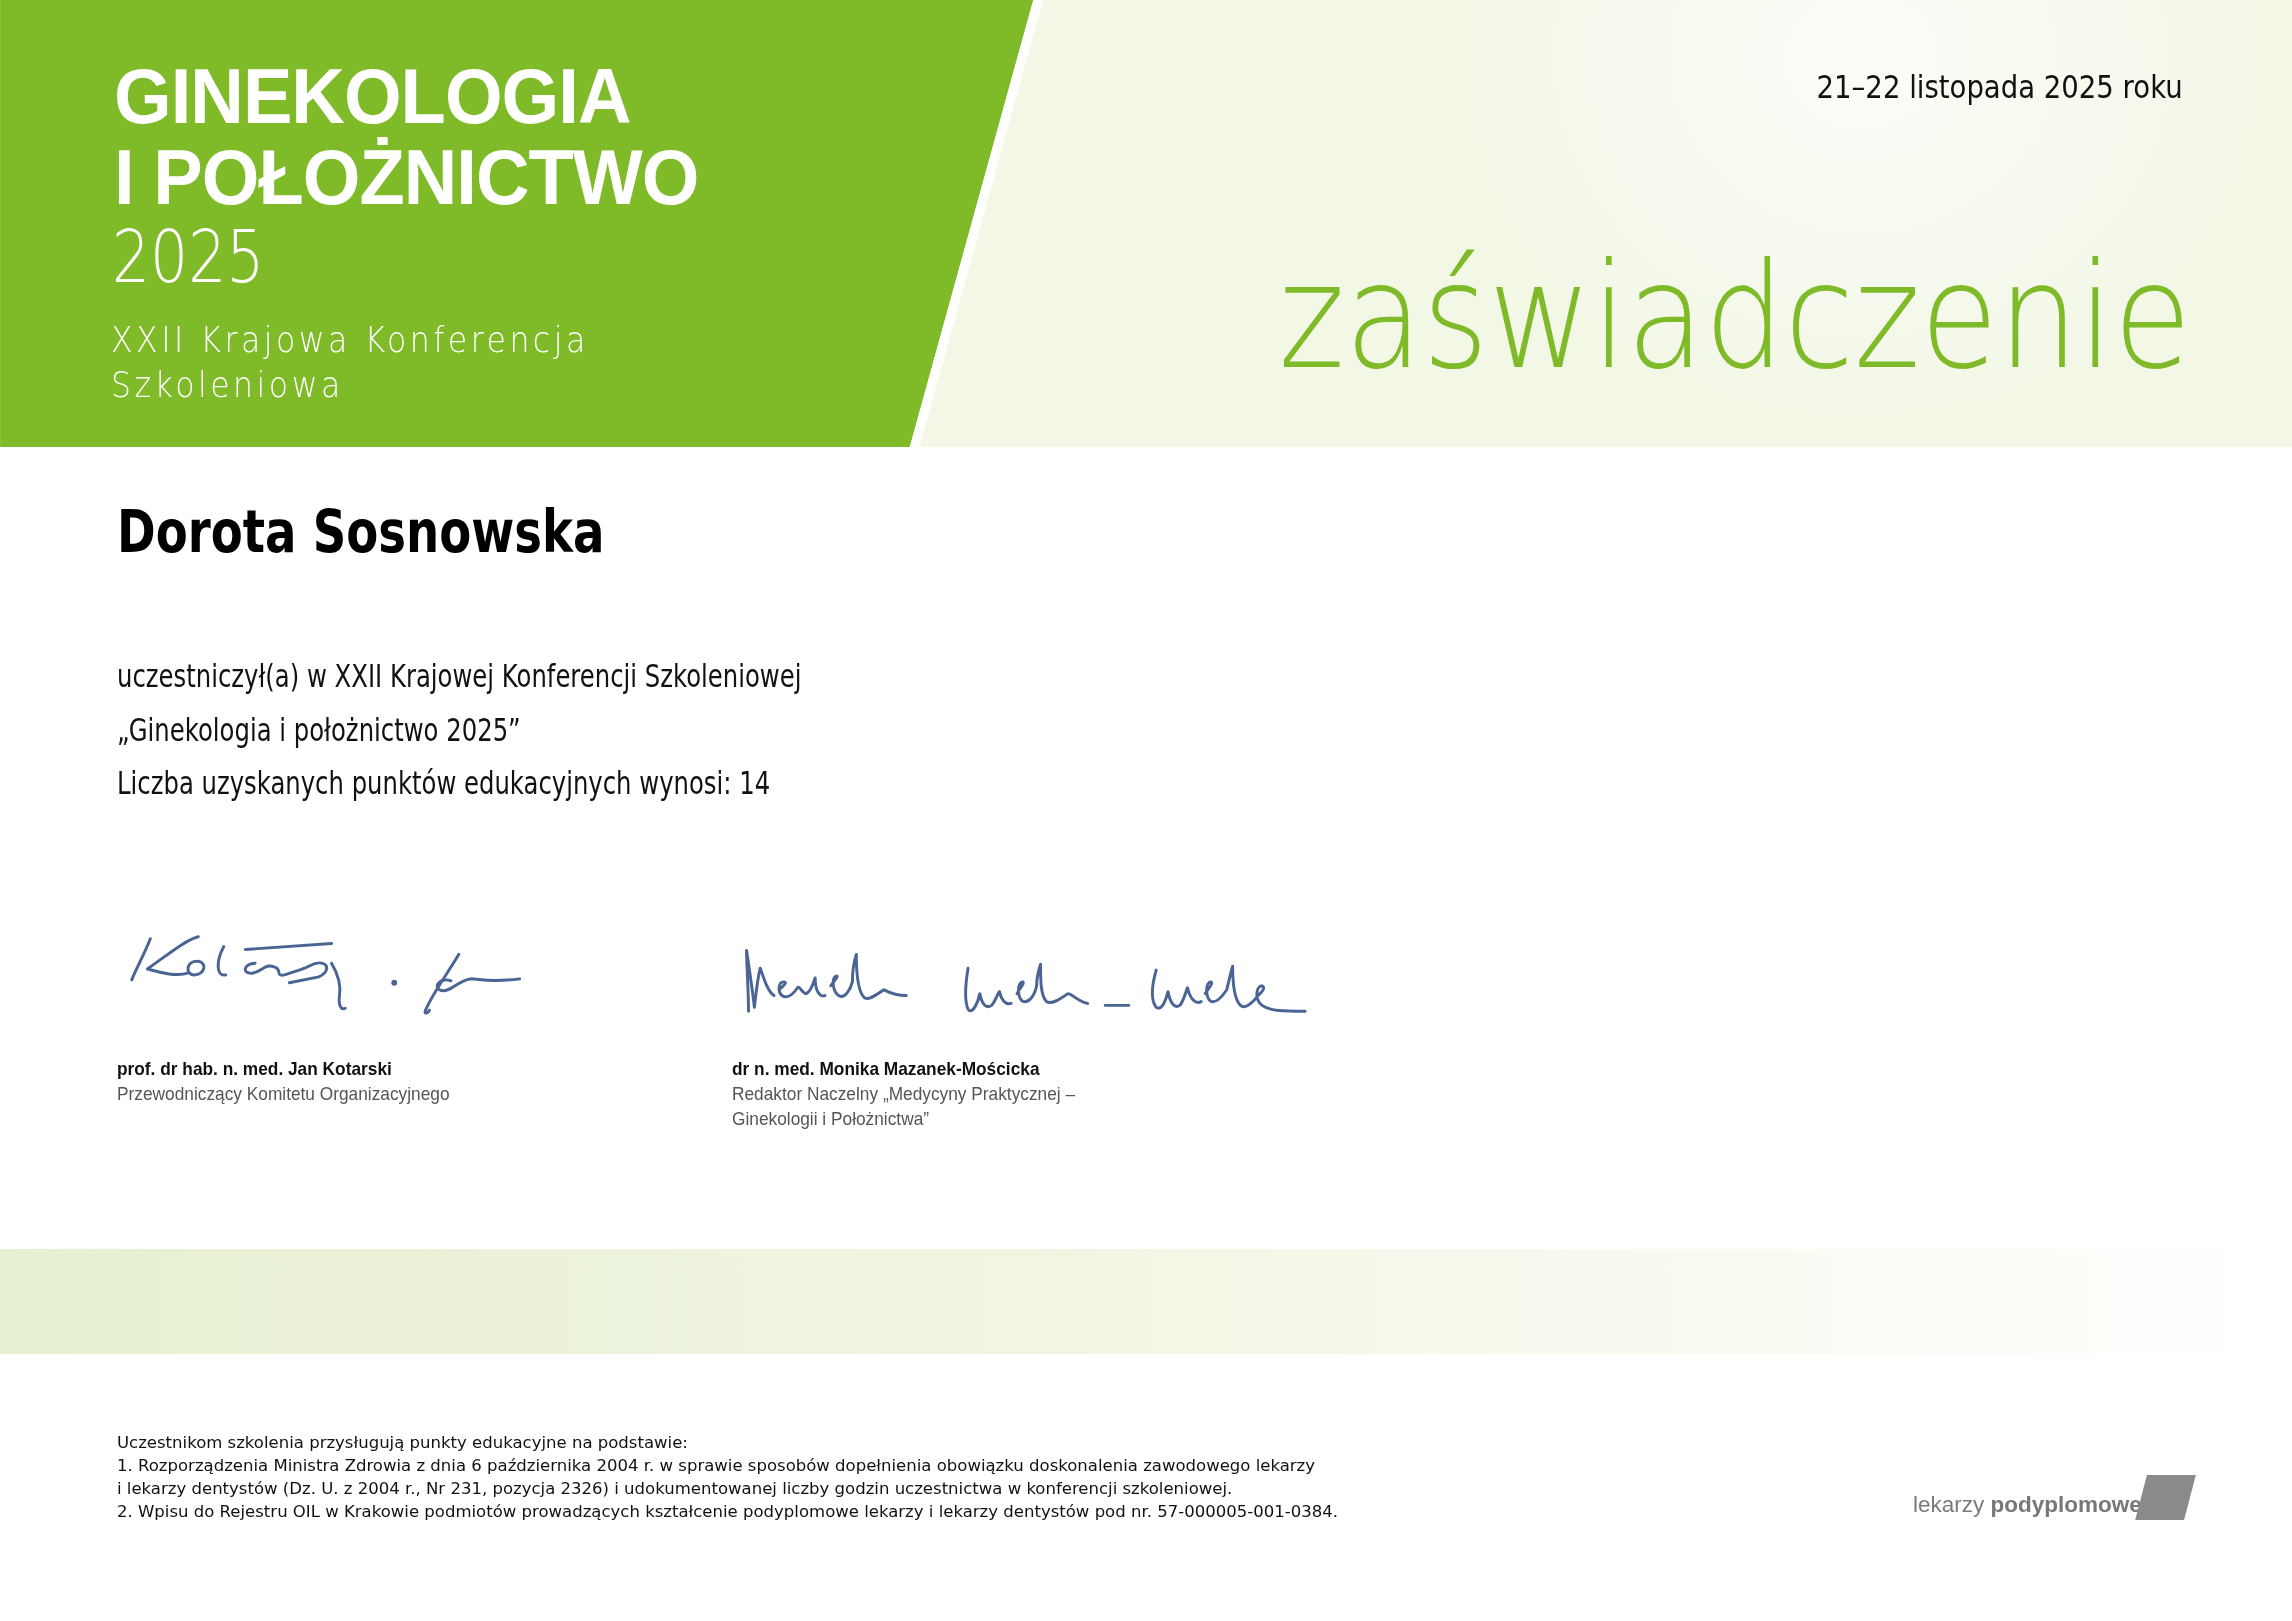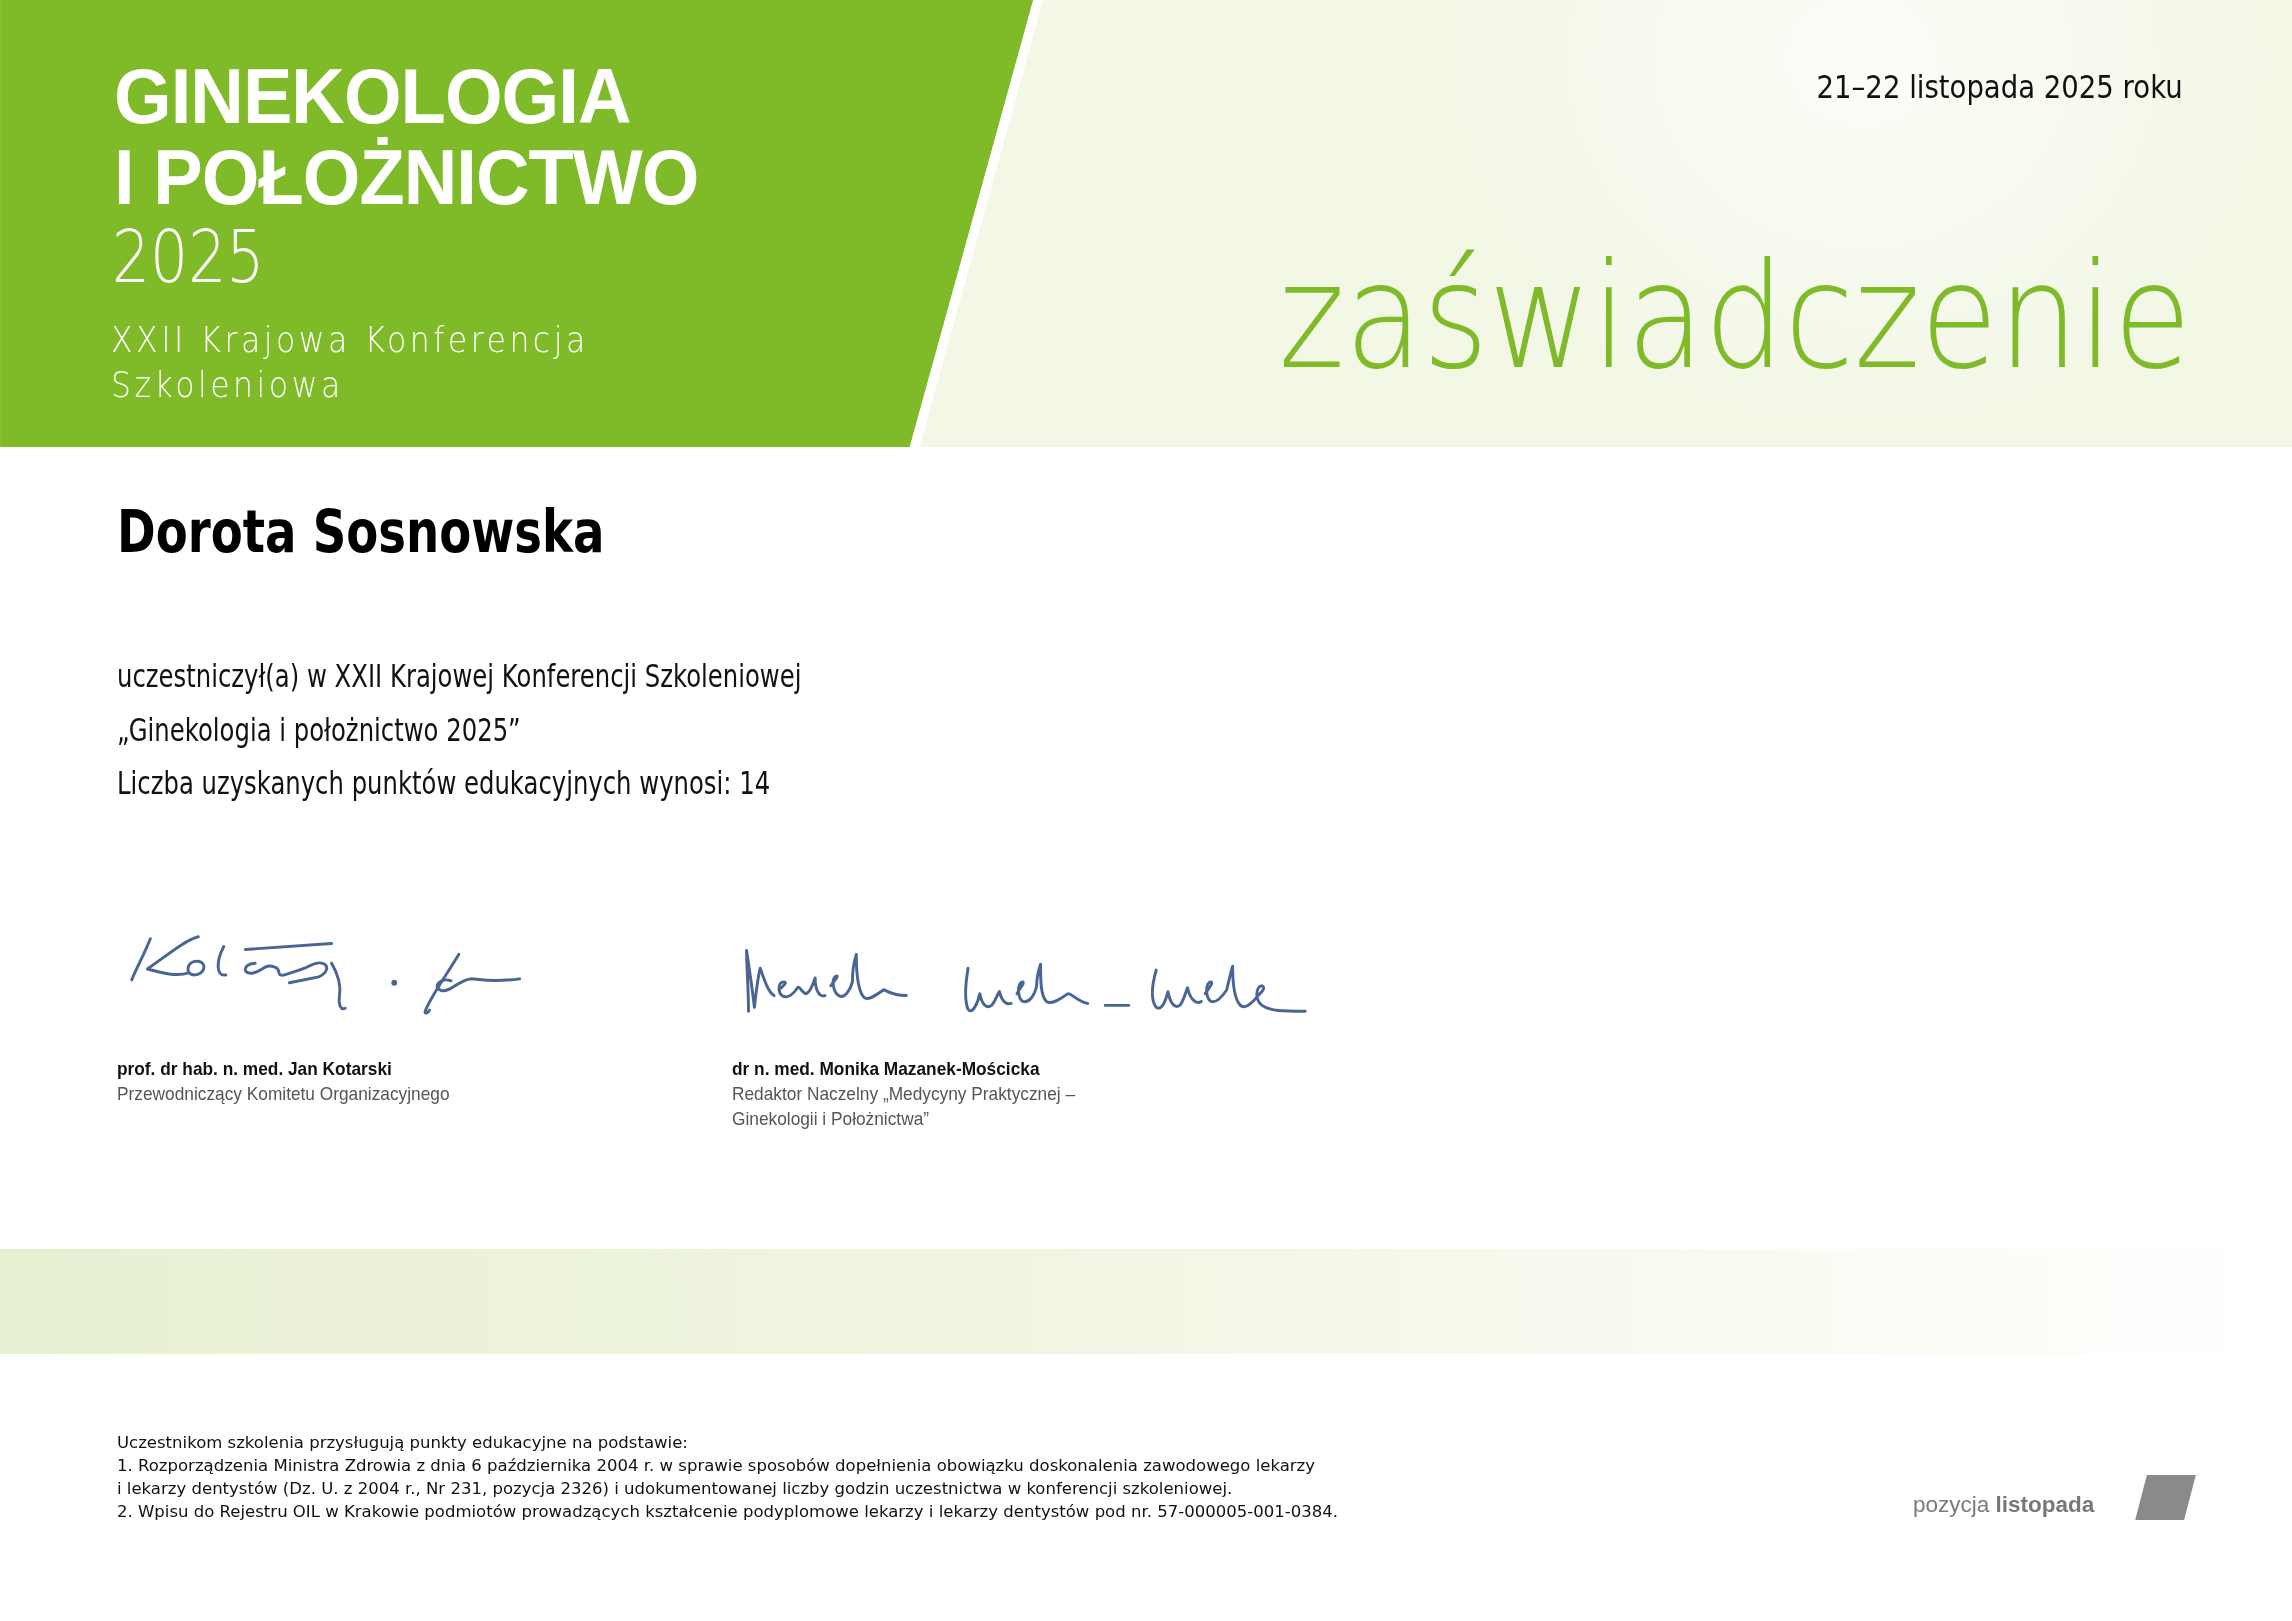--- a/index.html
+++ b/index.html
@@ -83,19 +83,19 @@
 <div class="sig-role" style="left:732px;top:1110px;">Ginekologii i Położnictwa”</div>
 
 <div id="band"></div>
 
 <div class="foot" style="top:1434px;">Uczestnikom szkolenia przysługują punkty edukacyjne na podstawie:</div>
 <div class="foot" style="top:1457px;">1. Rozporządzenia Ministra Zdrowia z dnia 6 października 2004 r. w sprawie sposobów dopełnienia obowiązku doskonalenia zawodowego lekarzy</div>
 <div class="foot" style="top:1480px;">i lekarzy dentystów (Dz. U. z 2004 r., Nr 231, pozycja 2326) i udokumentowanej liczby godzin uczestnictwa w konferencji szkoleniowej.</div>
 <div class="foot" style="top:1503px;">2. Wpisu do Rejestru OIL w Krakowie podmiotów prowadzących kształcenie podyplomowe lekarzy i lekarzy dentystów pod nr. 57-000005-001-0384.</div>
 
 <div class="logo-text">
-  <span>pozycja</span>
-  <b>listopada</b>
+  <span>lekarzy</span>
+  <b>podyplomowe</b>
 </div>
 <svg style="position:absolute;left:2135px;top:1475px;" width="61" height="45" viewBox="0 0 62 46">
   <polygon points="12,0 62,0 50,46 0,46" fill="#8a8a8a"></polygon>
 </svg>
 
 
 </body></html>

